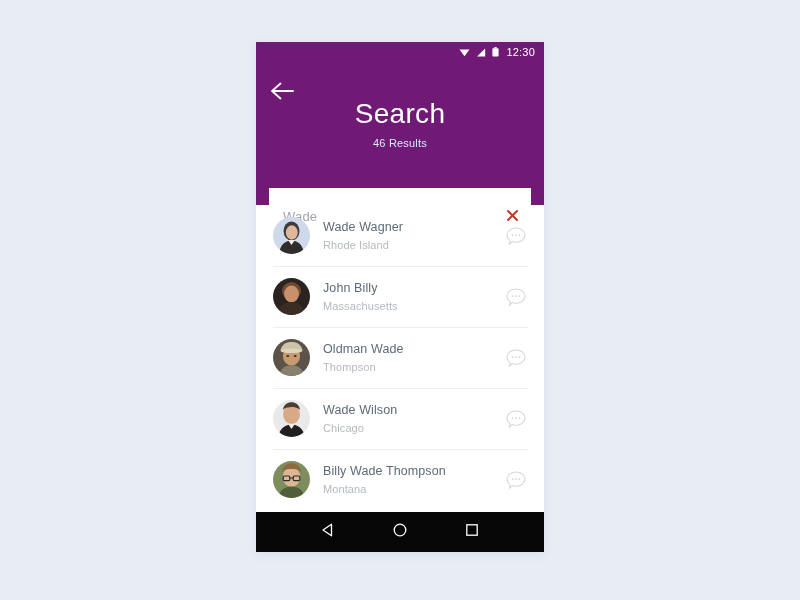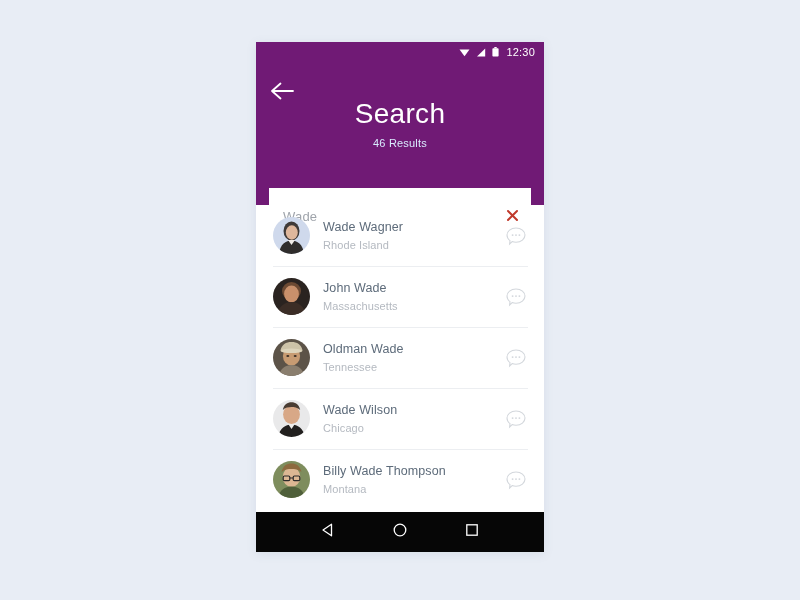--- a/index.html
+++ b/index.html
@@ -249,21 +249,21 @@
     <div class="row">
       <div class="avatar">
         <svg width="37" height="37" viewBox="0 0 37 37">
           <rect width="37" height="37" fill="#2a2320"></rect>
           <ellipse cx="18.5" cy="13" rx="9.5" ry="9" fill="#6d4a33"></ellipse>
           <ellipse cx="18.5" cy="16" rx="7.4" ry="8.4" fill="#c9906b"></ellipse>
           <path d="M4 37 C5.5 28 12 24 18.5 24 C25 24 31.5 28 33 37 Z" fill="#3b2d26"></path>
         </svg>
       </div>
       <div class="row-text">
-        <div class="row-name">John Wade</div>
+        <div class="row-name">John Billy</div>
         <div class="row-sub">Massachusetts</div>
       </div>
       <div class="chat-btn">
         <svg width="22" height="20" viewBox="0 0 22 20">
           <path d="M11 2 C16.2 2 20 5.2 20 9.1 C20 13 16.2 16.2 11 16.2 C9.6 16.2 8.3 16 7.2 15.6 L4.6 18 L5 14.6 C3 13.2 2 11.3 2 9.1 C2 5.2 5.8 2 11 2 Z" fill="none" stroke="#d3d7dc" stroke-width="1.1"></path>
           <circle cx="7.6" cy="9.1" r="0.95" fill="#d3d7dc"></circle>
           <circle cx="11" cy="9.1" r="0.95" fill="#d3d7dc"></circle>
           <circle cx="14.4" cy="9.1" r="0.95" fill="#d3d7dc"></circle>
         </svg>
       </div>
@@ -276,21 +276,21 @@
           <ellipse cx="18.5" cy="17" rx="8.6" ry="9.6" fill="#c79b72"></ellipse>
           <path d="M7.5 11.5 C8.5 5.5 13 3 18.5 3 C24 3 28.5 5.5 29.5 11.5 Z" fill="#cdc3a8"></path>
           <ellipse cx="18.5" cy="11.8" rx="11" ry="2.3" fill="#ddd4bb"></ellipse>
           <ellipse cx="14.8" cy="17" rx="1.5" ry="1" fill="#3b2f26"></ellipse>
           <ellipse cx="22.2" cy="17" rx="1.5" ry="1" fill="#3b2f26"></ellipse>
           <path d="M6 37 C7 29.5 12.5 26 18.5 26 C24.5 26 30 29.5 31 37 Z" fill="#8a7e6e"></path>
         </svg>
       </div>
       <div class="row-text">
         <div class="row-name">Oldman Wade</div>
-        <div class="row-sub">Tennessee</div>
+        <div class="row-sub">Thompson</div>
       </div>
       <div class="chat-btn">
         <svg width="22" height="20" viewBox="0 0 22 20">
           <path d="M11 2 C16.2 2 20 5.2 20 9.1 C20 13 16.2 16.2 11 16.2 C9.6 16.2 8.3 16 7.2 15.6 L4.6 18 L5 14.6 C3 13.2 2 11.3 2 9.1 C2 5.2 5.8 2 11 2 Z" fill="none" stroke="#d3d7dc" stroke-width="1.1"></path>
           <circle cx="7.6" cy="9.1" r="0.95" fill="#d3d7dc"></circle>
           <circle cx="11" cy="9.1" r="0.95" fill="#d3d7dc"></circle>
           <circle cx="14.4" cy="9.1" r="0.95" fill="#d3d7dc"></circle>
         </svg>
       </div>
     </div>

